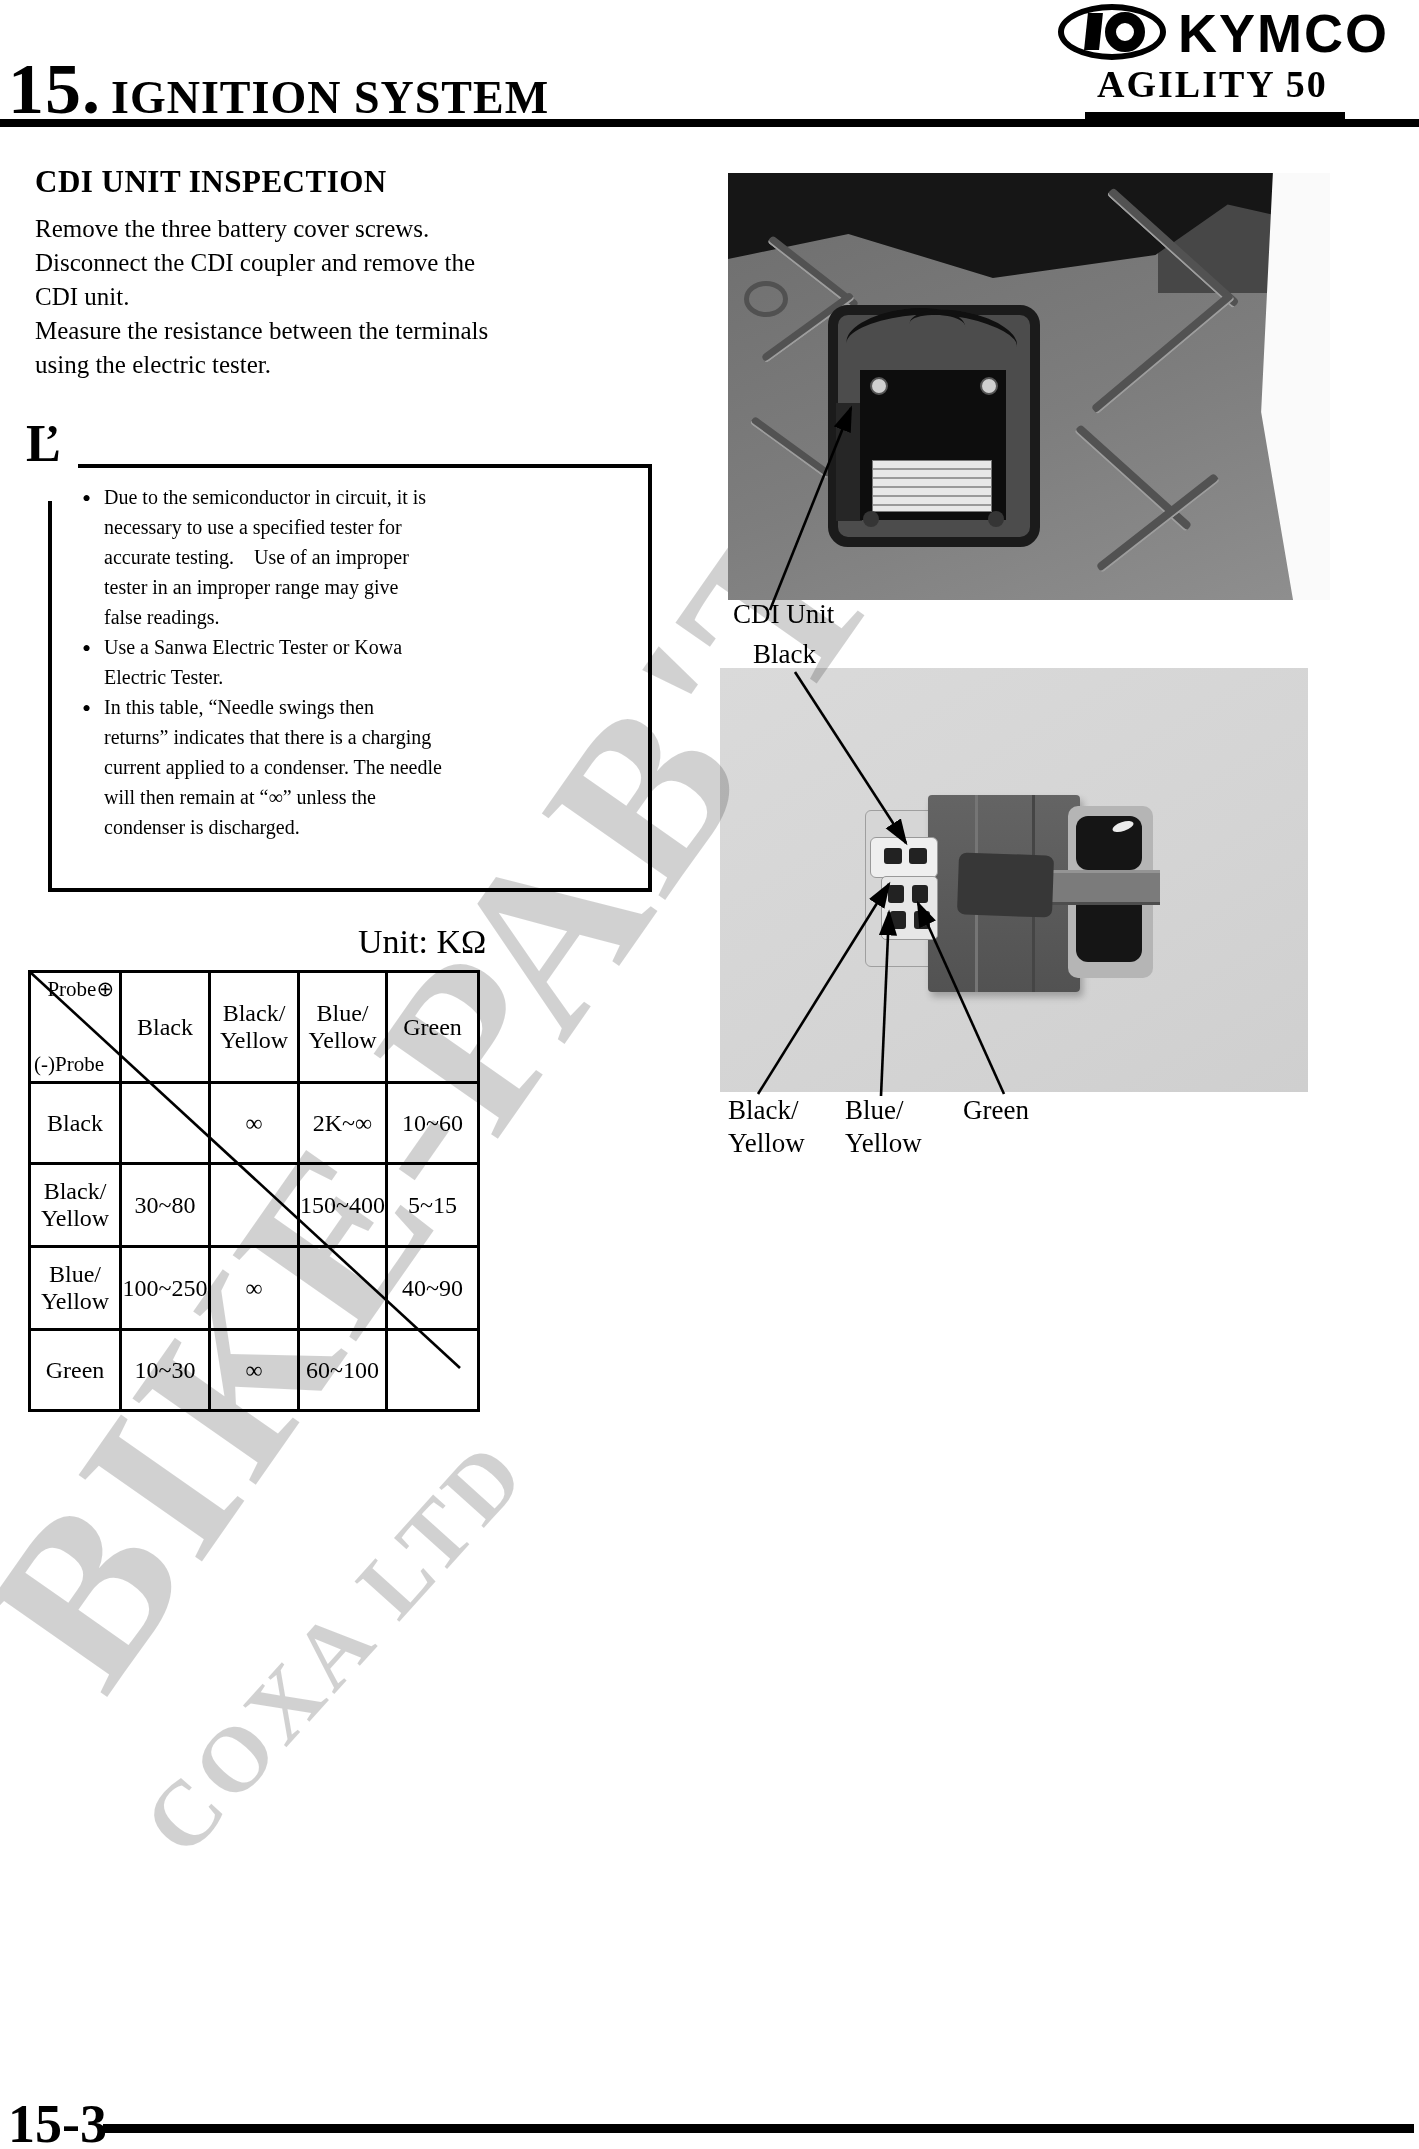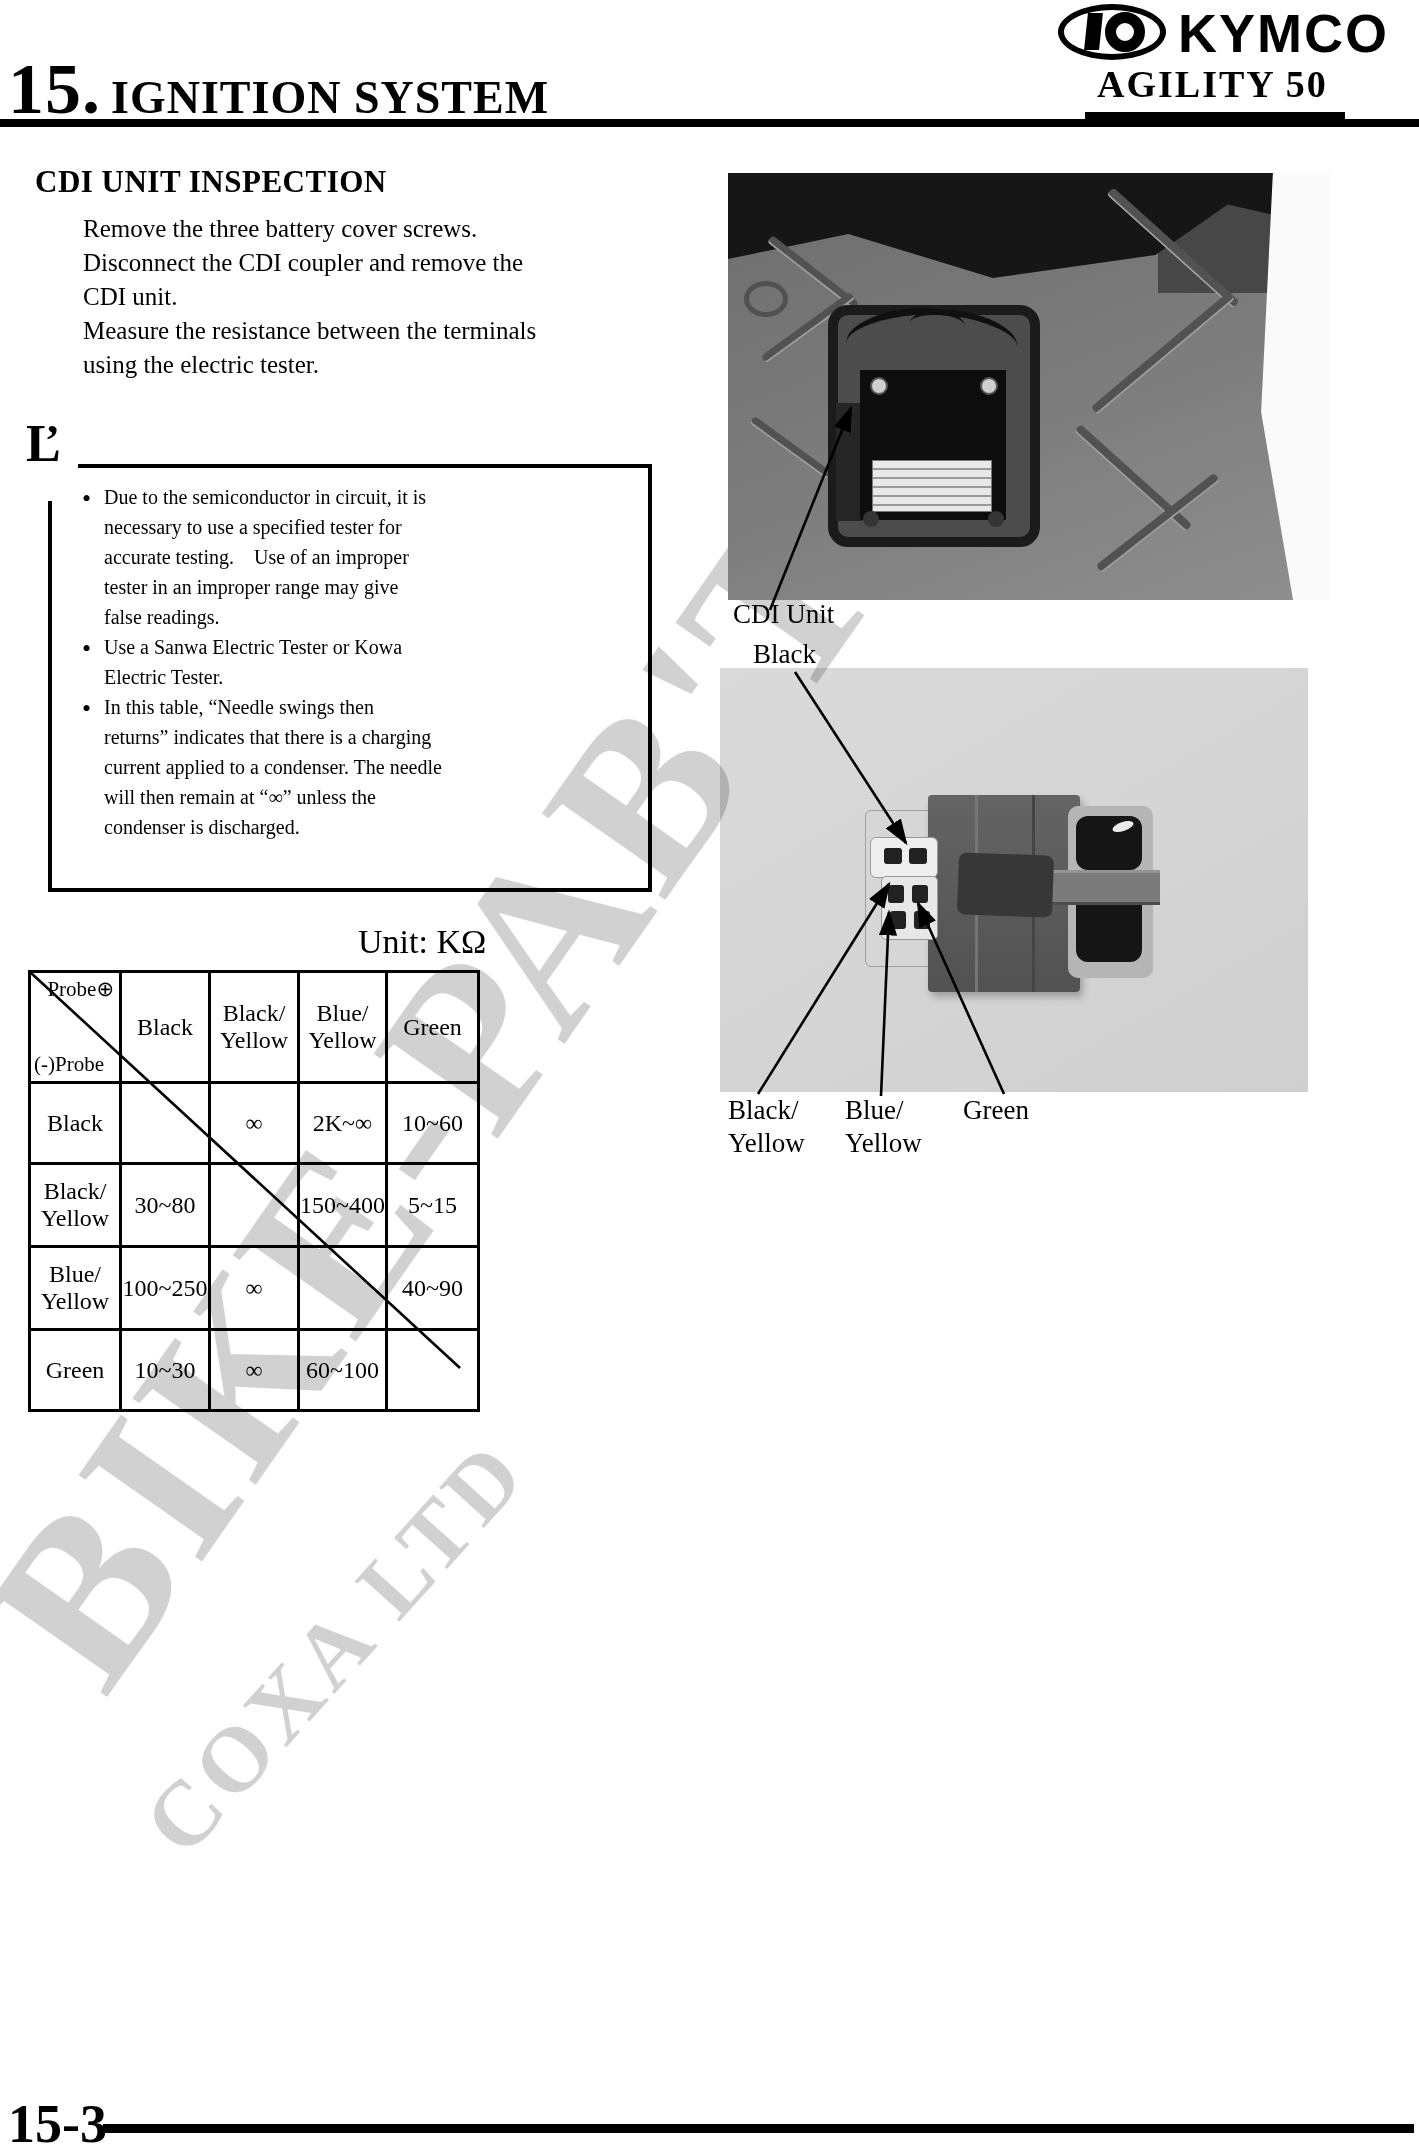--- a/index.html
+++ b/index.html
@@ -18,21 +18,21 @@
   .brand-text{position:absolute;left:120px;top:0px;font-family:Liberation Sans, sans-serif;font-weight:bold;font-size:54px;letter-spacing:2px;}
   .model{left:1097px;top:62px;font-size:38px;font-weight:bold;letter-spacing:2px;z-index:10;}
   .rule-top{left:0;top:119px;width:1419px;height:8px;background:#000;z-index:9;}
   .rule-accent{left:1085px;top:112px;width:260px;height:10px;background:#000;z-index:9;}
   .rule-footer{left:103px;top:2124px;width:1311px;height:9px;background:#000;z-index:10;}
   .page-no{left:8px;top:2093px;font-size:54px;font-weight:bold;z-index:10;}
 
   
   .sec-title{left:35px;top:164px;font-size:31px;font-weight:bold;letter-spacing:0.5px;z-index:10;}
   .para{left:35px;top:212px;width:630px;font-size:25px;line-height:34px;z-index:10;}
-  .para div{white-space:pre;margin-left:48px;}
+  .para div{white-space:pre;}
 
   
   .note-box{left:48px;top:464px;width:604px;height:428px;border:4px solid #000;box-sizing:border-box;z-index:8;background:transparent;}
   .note-gap{left:40px;top:459px;width:38px;height:42px;background:#fff;z-index:9;}
   .note-icon{left:26px;top:418px;font-size:52px;font-weight:bold;z-index:10;line-height:1;}
   .note-bullets{left:82px;top:482px;width:560px;z-index:10;}
   .bullet-item{display:flex;align-items:flex-start;}
   .bullet-dot{font-size:26px;line-height:33px;width:22px;flex:none;}
   .bullet-text{font-size:20px;line-height:30px;white-space:pre;}
 

